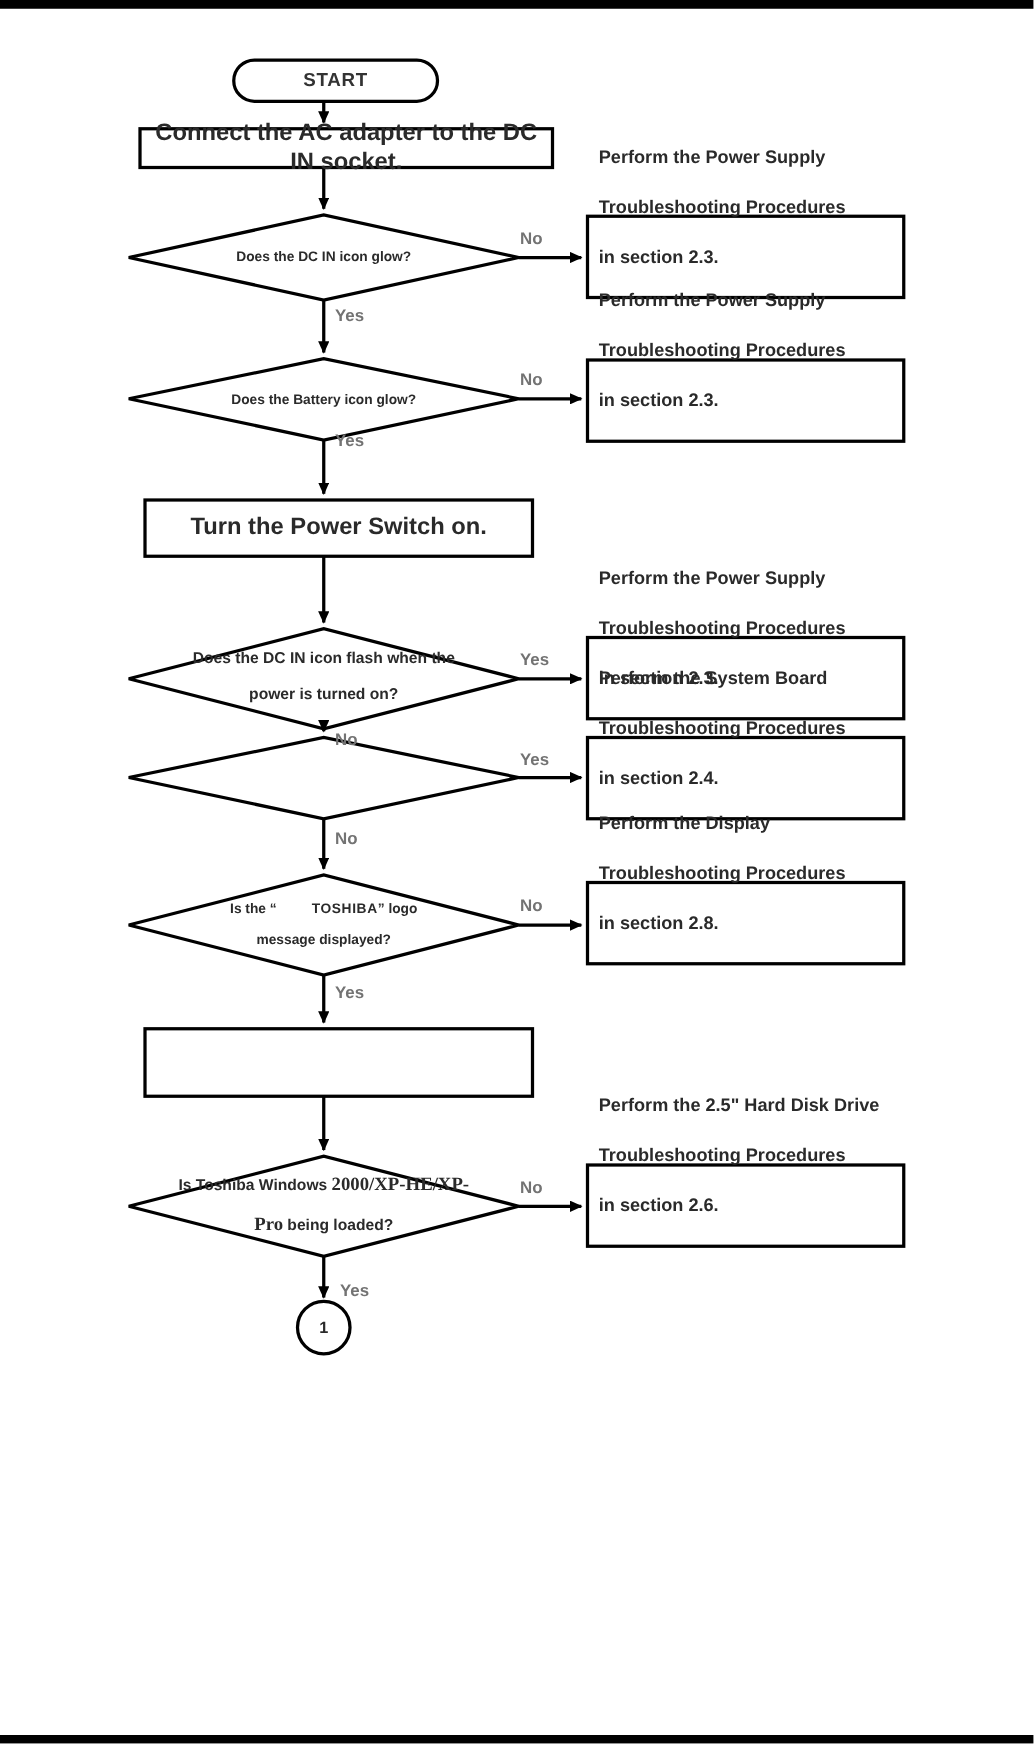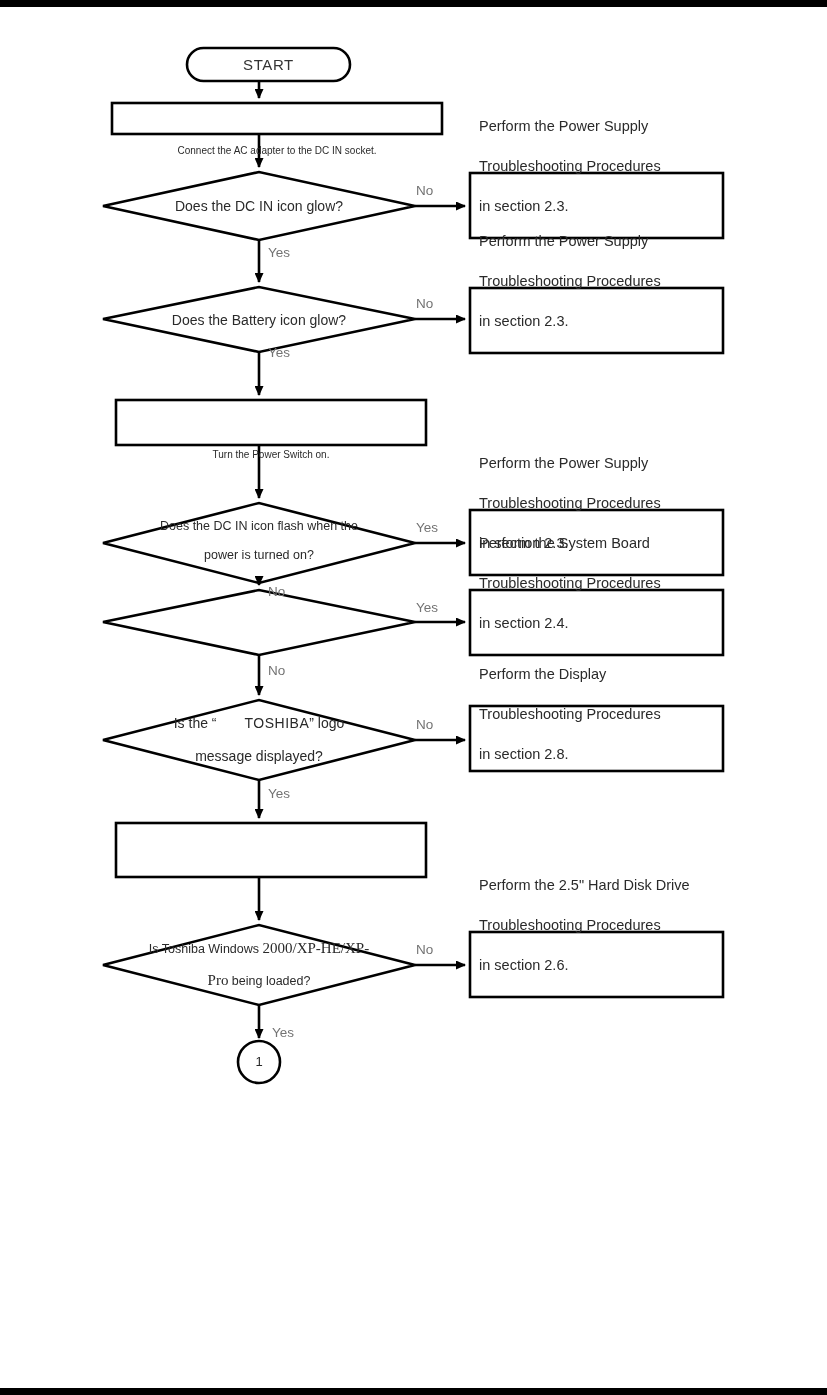--- a/index.html
+++ b/index.html
@@ -11,20 +11,21 @@
   body {
     font-family: "Liberation Sans", sans-serif;
     -webkit-font-smoothing: antialiased;
   }
   #page {
     position: relative;
     width: 827px;
     height: 1395px;
     background: #ffffff;
     overflow: hidden;
+    font-weight: bold;
   }
   .edge-bar {
     position: absolute;
     left: 0;
     width: 827px;
     height: 7px;
     background: #000000;
   }
   .edge-bar.top { top: 0; }
   .edge-bar.bottom { bottom: 0; }
@@ -49,25 +50,24 @@
     line-height: 1.18;
     pointer-events: none;
     white-space: pre-line;
   }
   .txt-start {
     font-size: 15px;
     letter-spacing: 0.6px;
     color: #333;
   }
   .txt-process {
-    font-size: 10px;
-    margin-top: 32px;
+    font-size: 19px;
   }
   .txt-decision {
-    font-size: 14px;
+    font-size: 11px;
   }
   .txt-decision.small {
     font-size: 12.5px;
   }
   .txt-action {
     font-size: 14.5px;
     align-items: flex-end;
     justify-content: flex-start;
     text-align: left;
     line-height: 1.38;
@@ -213,21 +213,21 @@
     </div>
   </div>
 
   <div class="node-text txt-decision" style="left:129px; top:720px; width:260px; height:40px;">
     <div>
       <div><span>Is the “</span><span class="tosh-run">TOSHIBA</span><span>” logo</span></div>
       <div>message displayed?</div>
     </div>
   </div>
 
-  <div class="node-text txt-action" style="left:479px; top:728px; width:240px; height:56px;">
+  <div class="node-text txt-action" style="left:479px; top:713px; width:240px; height:56px;">
     <div>
       <div>Perform the Display</div>
       <div>Troubleshooting Procedures</div>
       <div>in section 2.8.</div>
     </div>
   </div>
 
 
   <div class="node-text txt-decision small" style="left:119px; top:945px; width:280px; height:40px;">
     <div>

